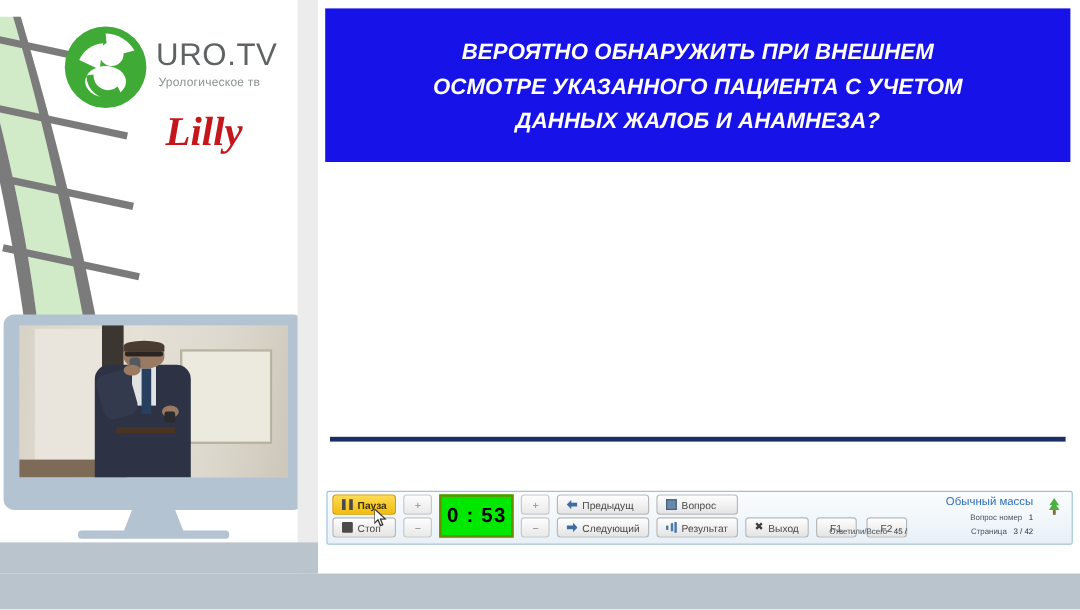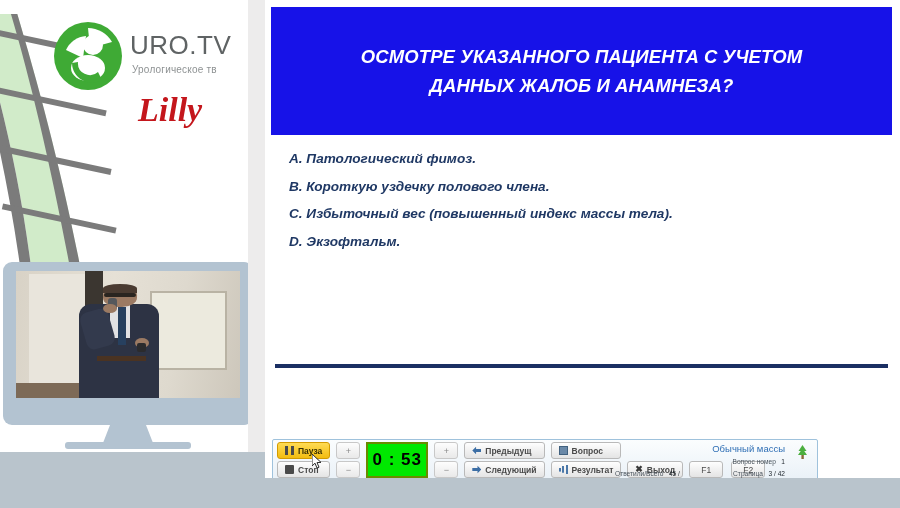--- a/index.html
+++ b/index.html
@@ -100,31 +100,31 @@
     font-size: 13.6px; font-weight: bold; font-style: italic;
     color: #1f3864; line-height: 27.5px; white-space: nowrap;
   }
   .divider {
     position: absolute; left: 10px; top: 364px; width: 613px; height: 4px;
     background: #1a2f63;
   }
 
   
   .control-bar {
-    position: absolute; left: 272px; top: 439px; width: 546px; height: 45px;
+    position: absolute; left: 272px; top: 409px; width: 622px; height: 45px;
     background: linear-gradient(#fbfdfe,#e8f0f7);
     border: 1px solid #9fc2dc; border-radius: 2px;
   }
   .cb-left { position: absolute; left: 4px; top: 2px; display: flex; align-items: center; }
   .btn-col { display: flex; flex-direction: column; gap: 2px; }
   .ctl-btn {
     height: 17px; display: flex; align-items: center; gap: 4px;
     padding: 0 7px; font-size: 8.5px; color: #4a4a4a;
     background: linear-gradient(#fefefe,#e4e4e4);
-    border: 1px solid #b9b9b9; border-radius: 3px; white-space: nowrap; font-weight: bold;
+    border: 1px solid #b9b9b9; border-radius: 3px; white-space: nowrap;
   }
   .ctl-btn.active {
     background: linear-gradient(#ffdb54,#f2bc10);
     border-color: #d39b00; color: #3a3000; font-weight: bold;
   }
   .ico { display:inline-block; width:9px; height:9px; flex:none; }
   .ico-pause { background:
       linear-gradient(#4a4a4a,#4a4a4a) 0 0/3px 9px no-repeat,
       linear-gradient(#4a4a4a,#4a4a4a) 6px 0/3px 9px no-repeat; }
   .ico-stop { background:#4a4a4a; border-radius:1px; }
@@ -257,30 +257,25 @@
         <div class="vid-hand2"></div>
           <div class="vid-clicker"></div>
       </div>
       <div class="monitor-neck"></div>
       <div class="monitor-base"></div>
     </div>
   </div>
 
   <div class="slide">
     <div class="question-banner">
+      <div class="qline">ВЕРОЯТНО ОБНАРУЖИТЬ ПРИ ВНЕШНЕМ</div>
       <div class="qline">ОСМОТРЕ УКАЗАННОГО ПАЦИЕНТА С УЧЕТОМ</div>
       <div class="qline">ДАННЫХ ЖАЛОБ И АНАМНЕЗА?</div>
     </div>
 
-    <div class="options">
-      <div class="option-row">A. Патологический фимоз.</div>
-      <div class="option-row">B. Короткую уздечку полового члена.</div>
-      <div class="option-row">C. Избыточный вес (повышенный индекс массы тела).</div>
-      <div class="option-row">D. Экзофтальм.</div>
-    </div>
 
     <div class="divider"></div>
   </div>
 
   <div class="control-bar">
     <div class="cb-left">
       <div class="btn-col">
         <div class="ctl-btn active">
           <span class="ico ico-pause"></span>
           <span>Пауза</span>

